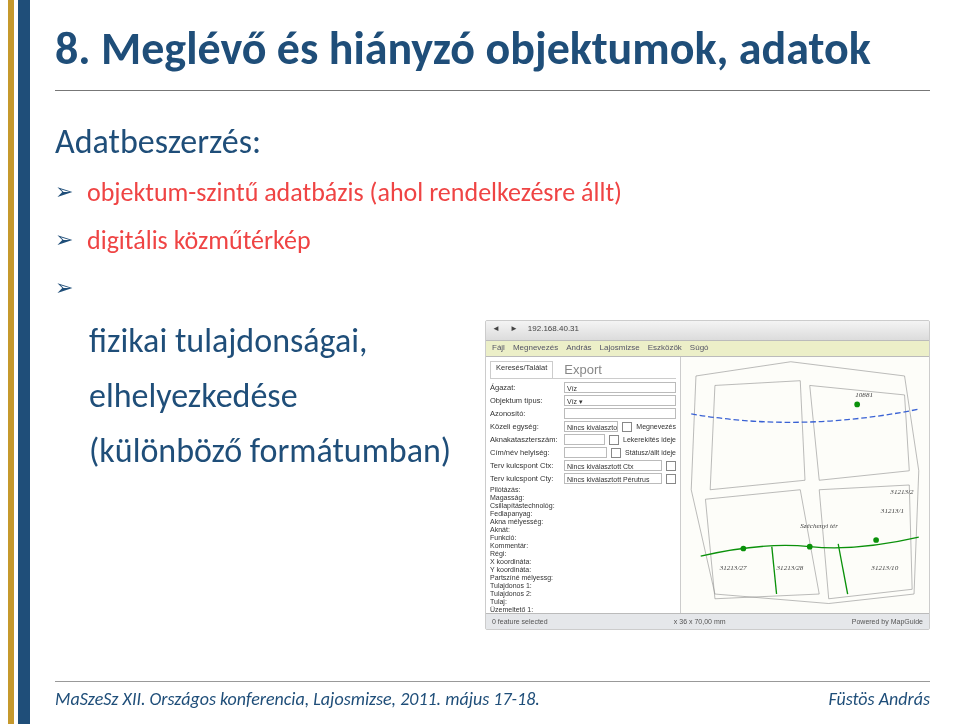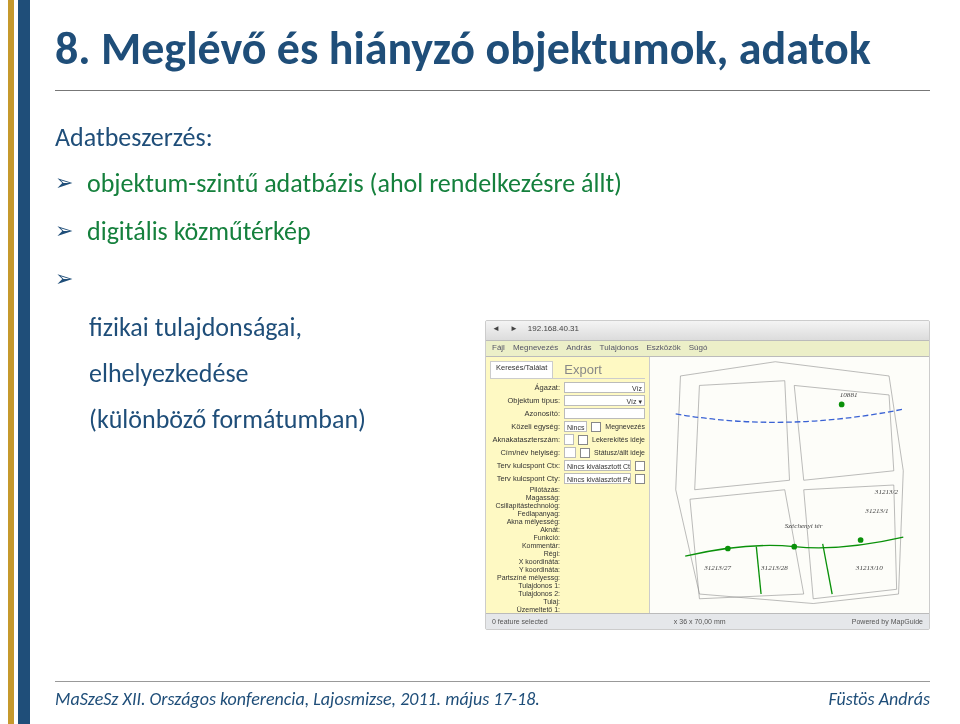--- a/index.html
+++ b/index.html
@@ -36,40 +36,40 @@
   .title-rule {
     border: none;
     border-top: 1.5px solid #777;
     margin-top: 6px;
   }
   .body {
     margin-top: 30px;
   }
   .line {
     color: #1f4e79;
-    font-size: 26px;
+    font-size: 34px;
     margin-bottom: 14px;
   }
   .bullets {
     margin-top: 8px;
   }
   .bullet {
     display: flex;
     gap: 12px;
     margin-bottom: 16px;
   }
   .bullet .marker {
     color: #1f4e79;
     font-size: 22px;
     line-height: 32px;
     width: 20px;
     flex: 0 0 auto;
   }
   .bullet .text {
-    color: #15803d;
+    color: #ef4444;
     font-size: 26px;
     line-height: 32px;
   }
   .sub {
     margin-left: 34px;
   }
   .screenshot {
     position: absolute;
     right: 30px;
     top: 320px;
@@ -101,26 +101,25 @@
     font-size: 8px;
     color:#556;
     display:flex;
     gap:8px;
   }
   .ss-main {
     display:flex;
     height: calc(100% - 52px);
   }
   .ss-form {
-    width: 164px;
-    background:#fef9c3;
+    width: 195px;
+    background:#ffffff;
     border-right:1px solid #ccc;
     padding: 4px;
     overflow:hidden;
-    text-align:right;
   }
   .ss-map {
     position:relative;
     flex:1;
     background:#fdfdf9;
   }
   .ss-status {
     height:16px;
     background:#e5e7ea;
     border-top:1px solid #bbb;
@@ -208,21 +207,21 @@
 
     <div class="ss-toolbar">
       <span>◄</span>
       <span>►</span>
       <span>192.168.40.31</span>
     </div>
     <div class="ss-toolbar2">
       <span>Fájl</span>
       <span>Megnevezés</span>
       <span>András</span>
-      <span>Tulajdonos</span>
+      <span>Lajosmizse</span>
       <span>Eszközök</span>
       <span>Súgó</span>
     </div>
 
     <div class="ss-main">
       <div class="ss-form">
         <div style="display:flex;gap:6px;border-bottom:1px solid #ccc;margin-bottom:3px;">
           <span style="background:#fff;border:1px solid #ccc;border-bottom:none;padding:1px 5px;font-size:7.5px;">Keresés/Találat</span>
           <span style="padding:1px 5px;font-size:13px;color:#888;">Export</span>
         </div>

